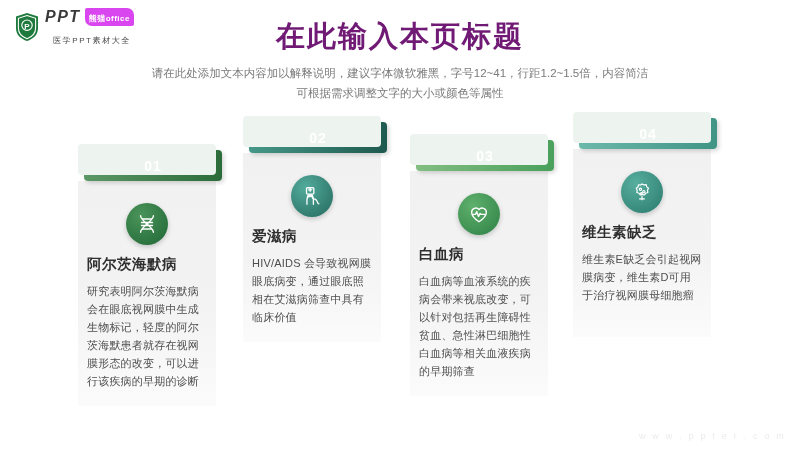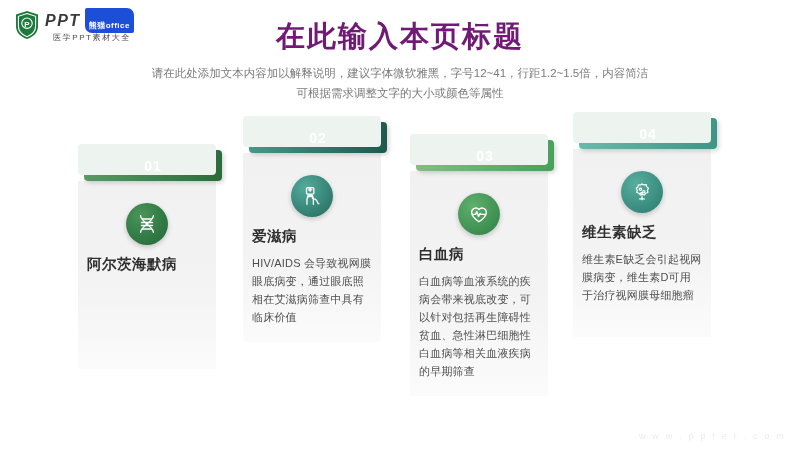--- a/index.html
+++ b/index.html
@@ -16,30 +16,30 @@
 
   
   .logo {
     position: absolute;
     left: 14px; top: 8px;
     display: flex;
     align-items: center;
     gap: 5px;
   }
   .logo-shield { width: 26px; height: 30px; flex: 0 0 auto; }
-  .logo-textblock { display: flex; flex-direction: column; gap: 1px; }
+  .logo-textblock { display: flex; flex-direction: column; gap: 11px; }
   .logo-row1 { display: flex; align-items: center; gap: 4px; }
   .logo-ppt {
     font-size: 16px; font-weight: bold; font-style: italic;
     color: #3a3a3a; letter-spacing: 1.5px; line-height: 1;
   }
   .logo-badge {
-    background: #1d4ed8; color: #ffffff;
+    background: #d946ef; color: #ffffff;
     font-size: 8px; line-height: 1;
-    padding: 14px 4px 3px 4px;
+    padding: 7px 4px 3px 4px;
     border-radius: 2px 7px 2px 7px;
     letter-spacing: 0.5px;
     white-space: nowrap;
     font-weight: bold;
   }
   .logo-sub {
     font-size: 8px; color: #4a4a4a;
     letter-spacing: 1.6px; line-height: 1;
     white-space: nowrap;
     padding-left: 8px;
@@ -168,20 +168,21 @@
   <div class="card-num" style="background:linear-gradient(100deg,#5c9a66 0%,#2b6b3a 100%);">01</div>
   <div class="card-body">
     <div class="card-icon" style="background:radial-gradient(circle at 35% 30%, #4b9459 0%, #1f6636 100%);">
       <svg viewBox="0 0 24 24" xmlns="http://www.w3.org/2000/svg" fill="none" stroke="#ffffff" stroke-width="1.5" stroke-linecap="round">
         <path d="M5 3c0 6 14 12 14 18"></path>
         <path d="M19 3c0 6-14 12-14 18"></path>
         <path d="M7.2 6.5h9.6M6 10.4h12M6 13.6h12M7.2 17.5h9.6"></path>
       </svg>
     </div>
     <div class="card-title">阿尔茨海默病</div>
+    <div class="card-text">研究表明阿尔茨海默病会在眼底视网膜中生成生物标记，轻度的阿尔茨海默患者就存在视网膜形态的改变，可以进行该疾病的早期的诊断</div>
   </div>
 </div>
 
 <div class="card" style="left:243px; top:122px;">
   <div class="card-num" style="background:linear-gradient(100deg,#479a8b 0%,#1e584e 100%);">02</div>
   <div class="card-body">
     <div class="card-icon" style="background:radial-gradient(circle at 35% 30%, #53ab9c 0%, #23695d 100%);">
       <svg viewBox="0 0 24 24" xmlns="http://www.w3.org/2000/svg" fill="none" stroke="#ffffff" stroke-width="1.4" stroke-linecap="round" stroke-linejoin="round">
         <rect x="6" y="3" width="8" height="7" rx="1.2"></rect>
         <path d="M8.3 5.2h3.4M10 3.6v3.2"></path>

